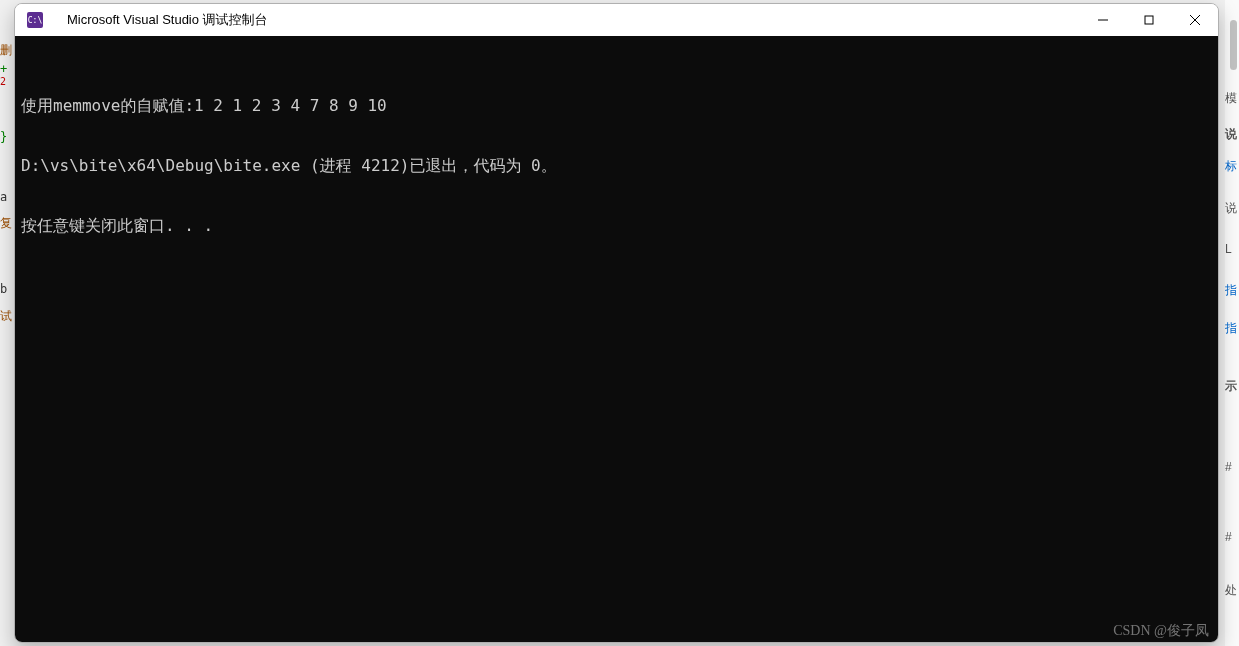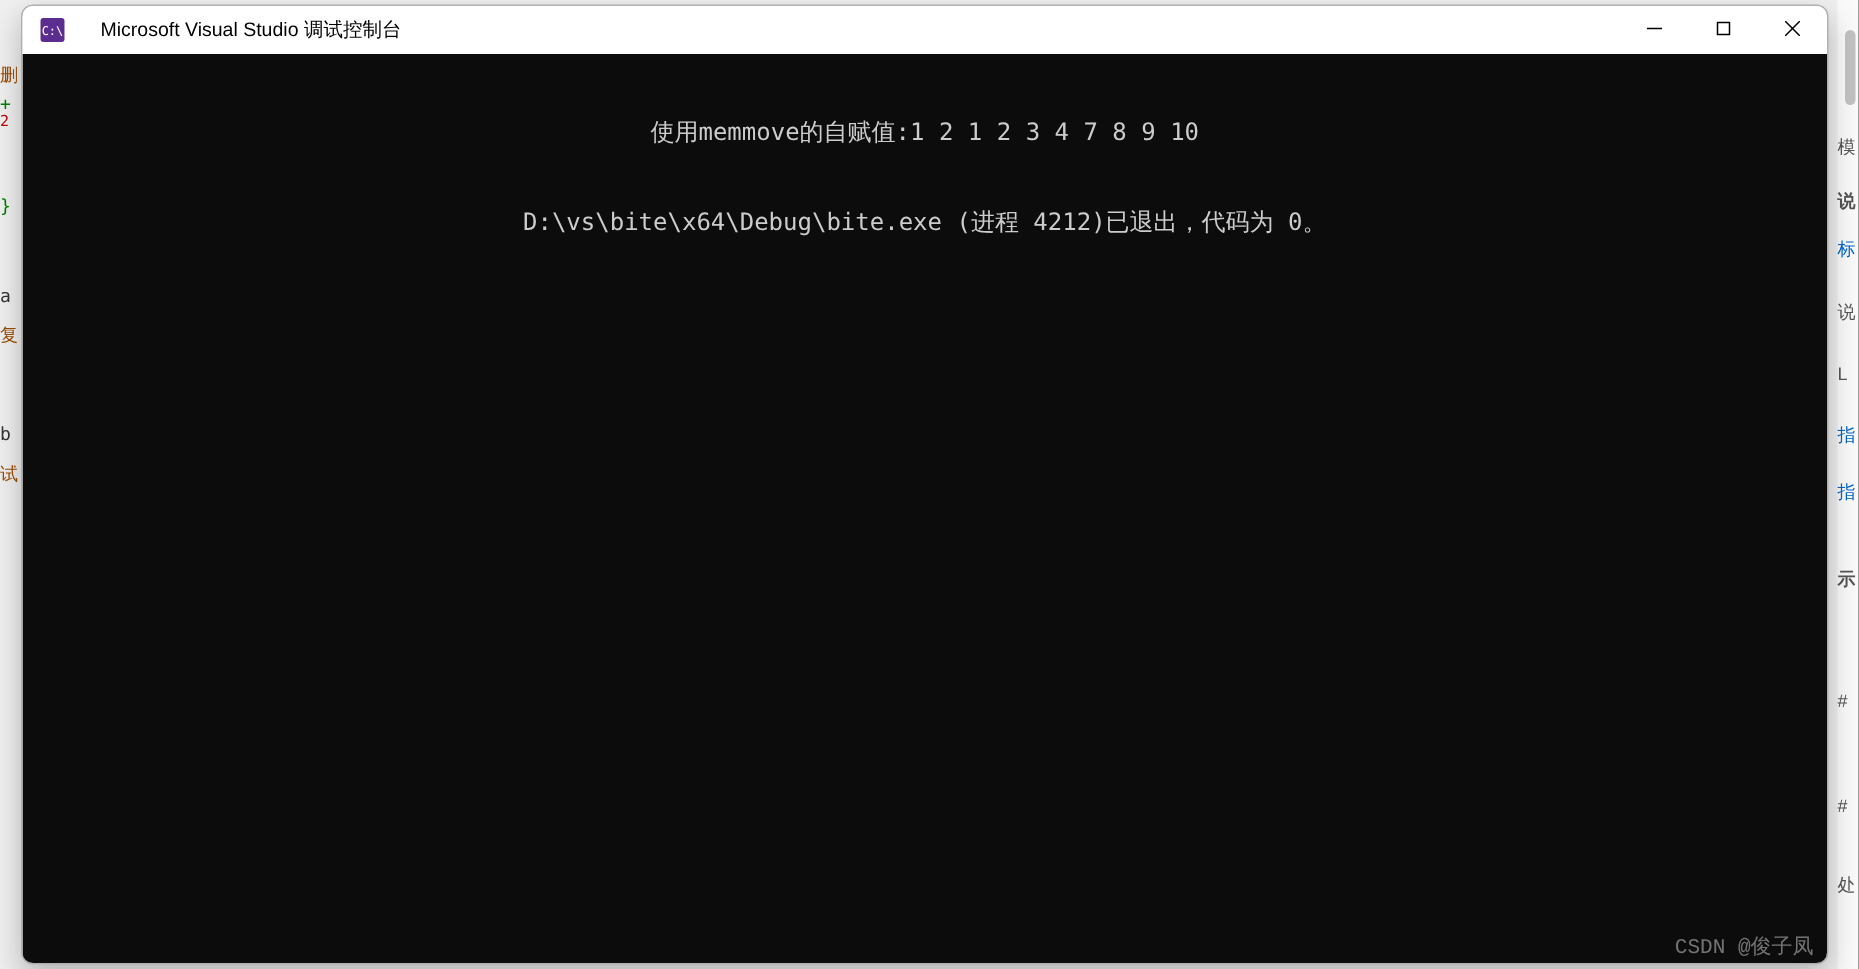--- a/index.html
+++ b/index.html
@@ -87,27 +87,26 @@
     .win-btn svg {
       width: 10px;
       height: 10px;
     }
     .console {
       flex: 1;
       background: #0c0c0c;
       position: relative;
     }
     .console-content {
-      padding: 2px 6px;
+      padding: 20px 6px;
       font-family: "NSimSun", "SimSun", Consolas, monospace;
       font-size: 16px;
       line-height: 20px;
       color: #cccccc;
       white-space: pre;
-      text-align: center;
     }
     .console-line {
       display: block;
     }
     .right-strip {
       position: absolute;
       right: 0;
       top: 0;
       width: 14px;
       height: 100%;
@@ -127,21 +126,21 @@
       font-size: 12px;
       color: #555;
       writing-mode: horizontal-tb;
     }
     .watermark {
       position: absolute;
       right: 30px;
       bottom: 6px;
       font-size: 14px;
       color: rgba(200,200,200,0.55);
-      font-family: Liberation Mono, monospace;
+      font-family: Liberation Serif, serif;
     }
   </style>
 </head>
 <body>
 
 <div class="bg-code">
   <span class="bg-marker" style="top:42px;left:0;color:#9b4d00;">删</span>
   <span class="bg-marker" style="top:62px;left:0;color:#008000;">+</span>
   <span class="bg-marker" style="top:76px;left:0;color:#c00000;font-size:10px;">2</span>
   <span class="bg-marker" style="top:130px;left:0;color:#008000;">}</span>
@@ -192,17 +191,18 @@
               <line x1="10" y1="0" x2="0" y2="10" stroke="currentColor" stroke-width="1"></line>
             </svg>
         </span>
       </div>
     </div>
   </div>
   <div class="console">
     <div class="console-content">
       <span class="console-line">使用memmove的自赋值:1 2 1 2 3 4 7 8 9 10</span>
       <span class="console-line">D:\vs\bite\x64\Debug\bite.exe (进程 4212)已退出，代码为 0。</span>
+      <span class="console-line">按任意键关闭此窗口. . .</span>
     </div>
   </div>
 </div>
 
 <div class="watermark">CSDN @俊子凤</div>
 
 </body></html>

